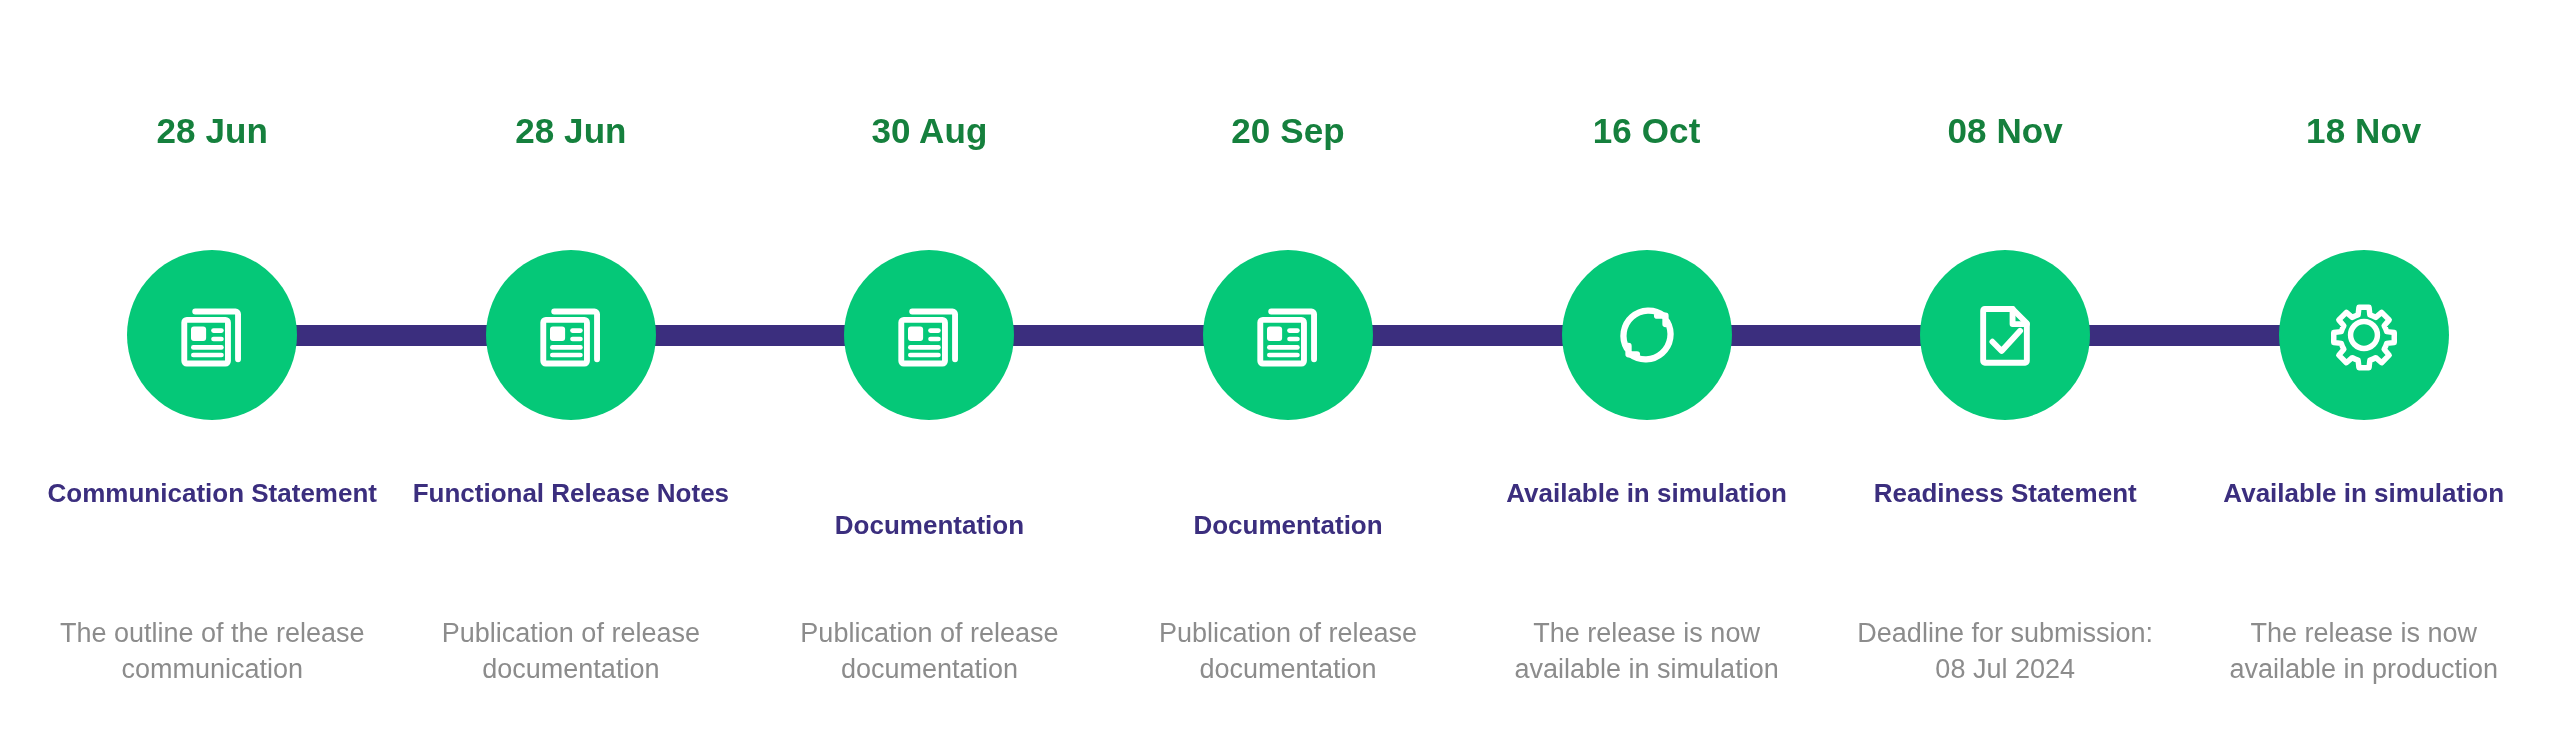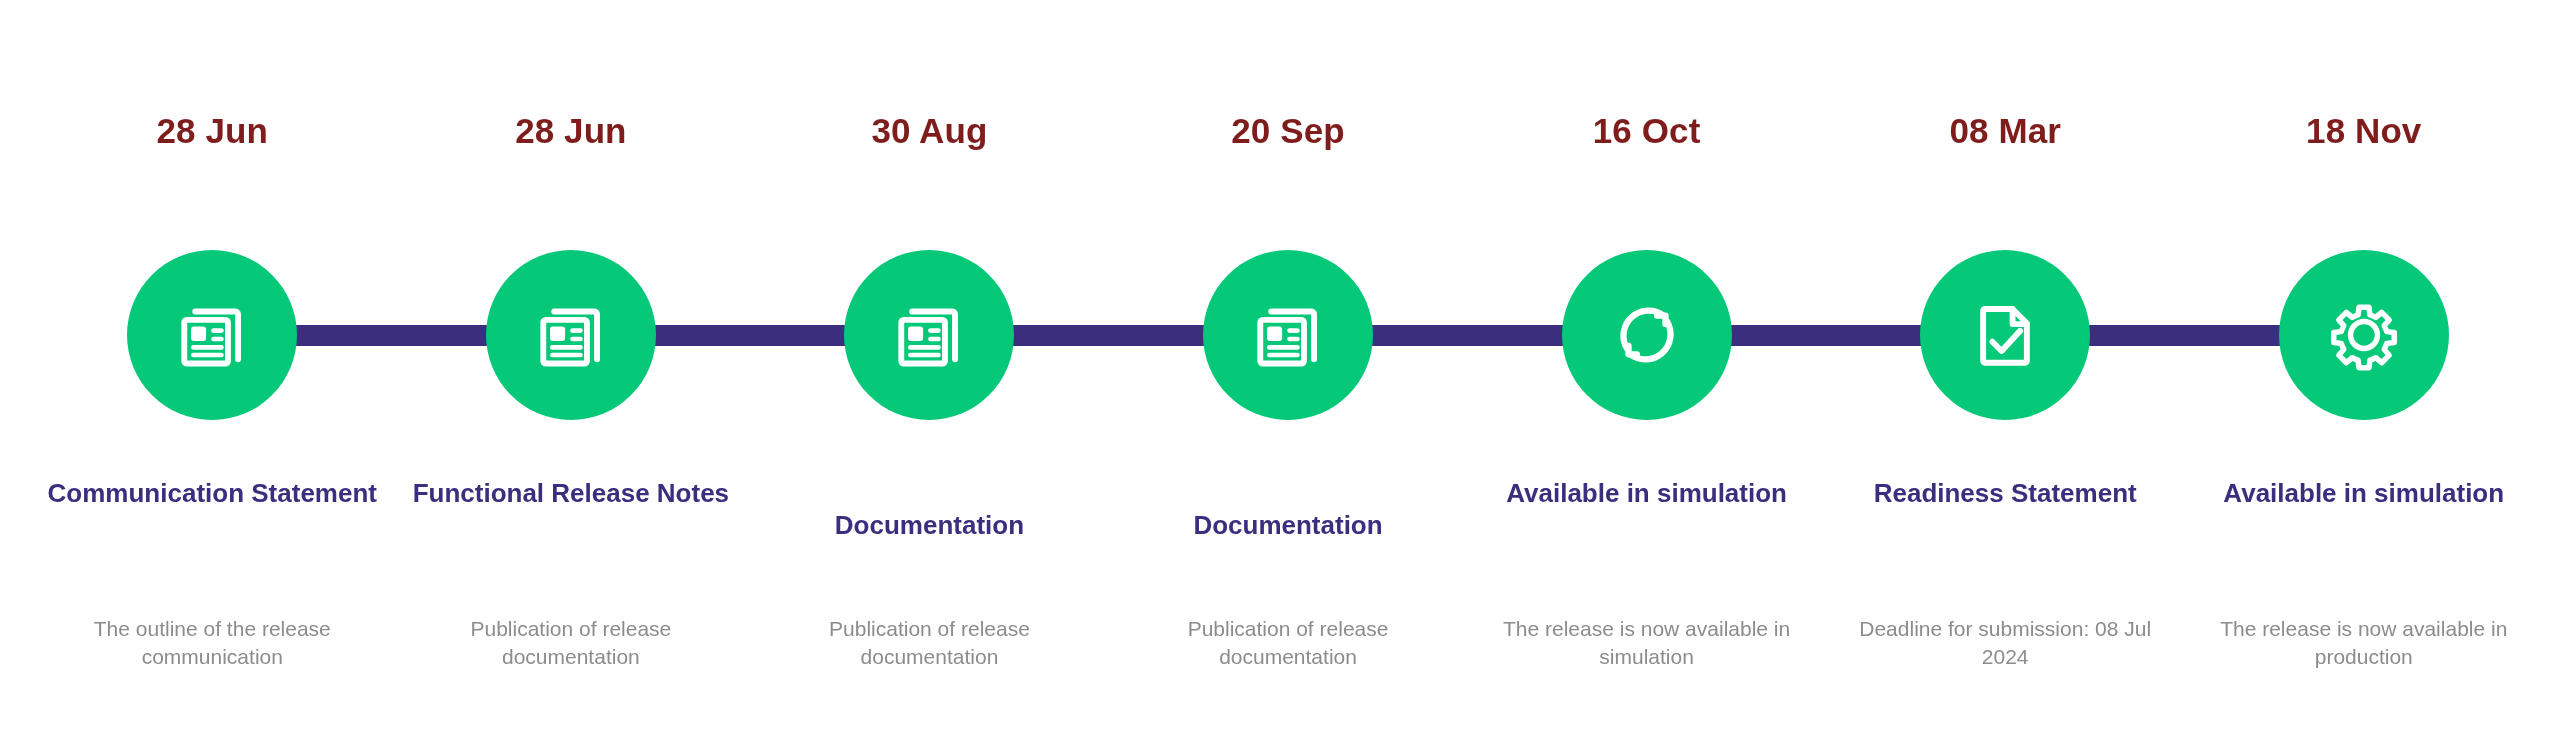--- a/index.html
+++ b/index.html
@@ -57,21 +57,21 @@
 
   
   .date {
     position: absolute;
     top: 113px;
     left: 0;
     right: 0;
     text-align: center;
     font-size: 35px;
     font-weight: bold;
-    color: #7f1d1d;
+    color: #15803d;
     letter-spacing: 0.1px;
     line-height: 1;
     white-space: nowrap;
   }
 
   
   .circle {
     position: absolute;
     top: 250px;
     left: 50%;
@@ -109,21 +109,21 @@
     top: 509px;
   }
 
   
   .subtitle {
     position: absolute;
     top: 615px;
     left: 0;
     right: 0;
     text-align: center;
-    font-size: 21px;
+    font-size: 27px;
     font-weight: normal;
     color: #8C8C8C;
     line-height: 1.34;
     padding: 0 14px;
     box-sizing: border-box;
   }
 </style>
 </head>
 <body>
 
@@ -221,21 +221,21 @@
       <path d="M30 73 A30 30 0 0 0 74 34"></path>
       <polyline points="62,27 72,27 72,37"></polyline>
       <polyline points="38,73 28,73 28,63"></polyline>
     </g>
   </svg>
 </div>
         <div class="title">Available in simulation</div>
         <div class="subtitle">The release is now available in simulation</div>
       </div>
       <div class="milestone">
-        <div class="date">08 Mar</div>
+        <div class="date">08 Nov</div>
         <div class="circle">
   <svg viewBox="0 0 100 100">
     <g fill="none" stroke="#FFFFFF" stroke-width="7" stroke-linejoin="round" stroke-linecap="round">
       <path d="M26 19 h33 l17 17 v45 a2 2 0 0 1 -2 2 H26 a2 2 0 0 1 -2 -2 V21 a2 2 0 0 1 2 -2 z"></path>
       <polyline points="59,19 59,37 76,37"></polyline>
       <polyline points="35,58 46,69 68,45"></polyline>
     </g>
   </svg>
 </div>
         <div class="title">Readiness Statement</div>

